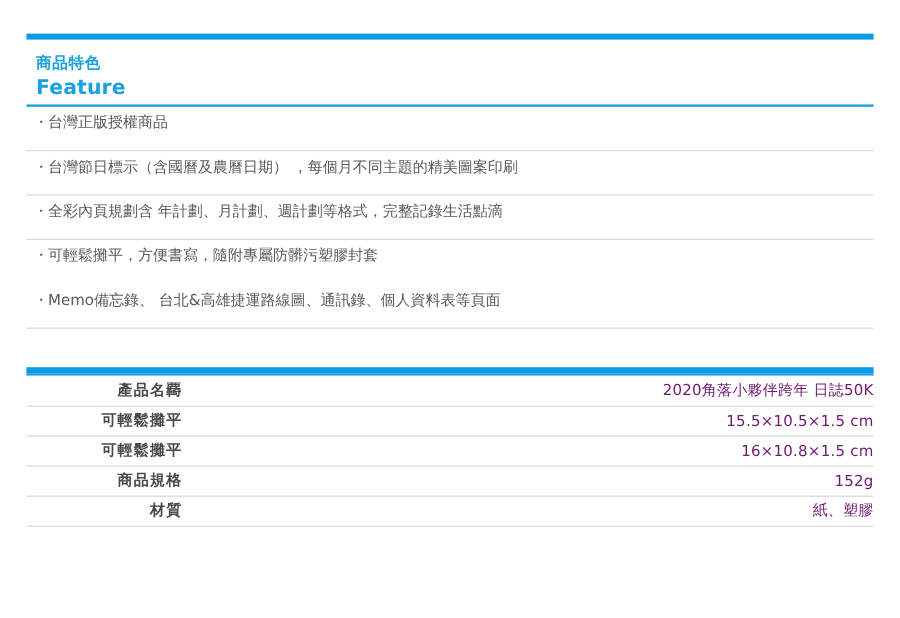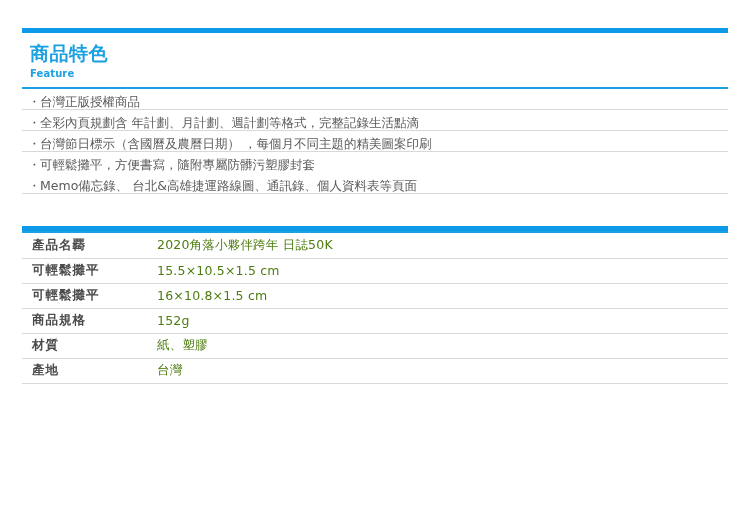--- a/index.html
+++ b/index.html
@@ -32,30 +32,30 @@
 
   .section-head {
     width: 706px;
     margin: 0 auto;
     padding: 9px 0 6px 8px;
     box-sizing: border-box;
   }
 
   .section-title-cn {
     font-family: "DejaVu Sans", "Liberation Sans", sans-serif;
-    font-size: 19px;
+    font-size: 13px;
     font-weight: bold;
     line-height: 23px;
     color: #1ba1e2;
     letter-spacing: 0.5px;
   }
 
   .section-title-en {
     font-family: "DejaVu Sans", "Liberation Sans", sans-serif;
-    font-size: 10px;
+    font-size: 17px;
     font-weight: bold;
     line-height: 15px;
     color: #1ba1e2;
     margin-top: 1px;
     letter-spacing: 0.1px;
   }
 
   .section-rule {
     height: 2px;
     background: #1ba1e2;
@@ -65,21 +65,21 @@
 
   
   .feature-list {
     width: 706px;
     margin: 0 auto;
     list-style: none;
     padding: 0;
   }
 
   .feature-item {
-    height: 21px;
+    height: 37px;
     line-height: 25px;
     border-bottom: 1px solid #d8d8d8;
     box-sizing: border-box;
     padding-left: 6px;
     font-size: 12.5px;
     color: #5a5a5a;
     white-space: nowrap;
     overflow: hidden;
   }
 
@@ -103,41 +103,42 @@
   
   .spec-table {
     width: 706px;
     margin: 0 auto;
     border-collapse: collapse;
     table-layout: fixed;
   }
 
   .spec-table tr {
     height: 25px;
+    text-align: right;
   }
 
   .spec-table td {
     height: 25px;
     border-bottom: 1px solid #d8d8d8;
     padding: 0;
     vertical-align: middle;
     font-size: 12.5px;
     box-sizing: border-box;
   }
 
   .spec-label {
     width: 130px;
     padding-left: 10px !important;
     font-weight: bold;
     color: #4a4a4a;
     letter-spacing: 1px;
   }
 
   .spec-value {
-    color: #4d7c0f;
+    color: #701a75;
     padding-left: 5px !important;
     letter-spacing: 0.2px;
   }
 </style>
 </head>
 <body>
 
 <div class="page">
 
   <div style="height:28px;"></div>
@@ -149,24 +150,24 @@
     <div class="section-title-en">Feature</div>
   </div>
 
   <div class="section-rule"></div>
 
   <ul class="feature-list">
     <li class="feature-item">
       <span class="feature-bullet">・</span><span class="feature-text">台灣正版授權商品</span>
     </li>
     <li class="feature-item">
+      <span class="feature-bullet">・</span><span class="feature-text">台灣節日標示（含國曆及農曆日期） ，每個月不同主題的精美圖案印刷</span>
+    </li>
+    <li class="feature-item">
       <span class="feature-bullet">・</span><span class="feature-text">全彩內頁規劃含 年計劃、月計劃、週計劃等格式，完整記錄生活點滴</span>
-    </li>
-    <li class="feature-item">
-      <span class="feature-bullet">・</span><span class="feature-text">台灣節日標示（含國曆及農曆日期） ，每個月不同主題的精美圖案印刷</span>
     </li>
     <li class="feature-item" style="border-bottom:none;">
       <span class="feature-bullet">・</span><span class="feature-text">可輕鬆攤平，方便書寫，隨附專屬防髒污塑膠封套</span>
     </li>
     <li class="feature-item">
       <span class="feature-bullet">・</span><span class="feature-text">Memo備忘錄、 台北&amp;高雄捷運路線圖、通訊錄、個人資料表等頁面</span>
     </li>
   </ul>
 
   <div class="block-gap"></div>
@@ -191,20 +192,16 @@
         <td class="spec-value">16×10.8×1.5 cm</td>
       </tr>
       <tr>
         <td class="spec-label">商品規格</td>
         <td class="spec-value">152g</td>
       </tr>
       <tr>
         <td class="spec-label">材質</td>
         <td class="spec-value">紙、塑膠</td>
       </tr>
-      <tr>
-        <td class="spec-label">產地</td>
-        <td class="spec-value">台灣</td>
-      </tr>
     </tbody>
   </table>
 
 </div>
 
 </body></html>

